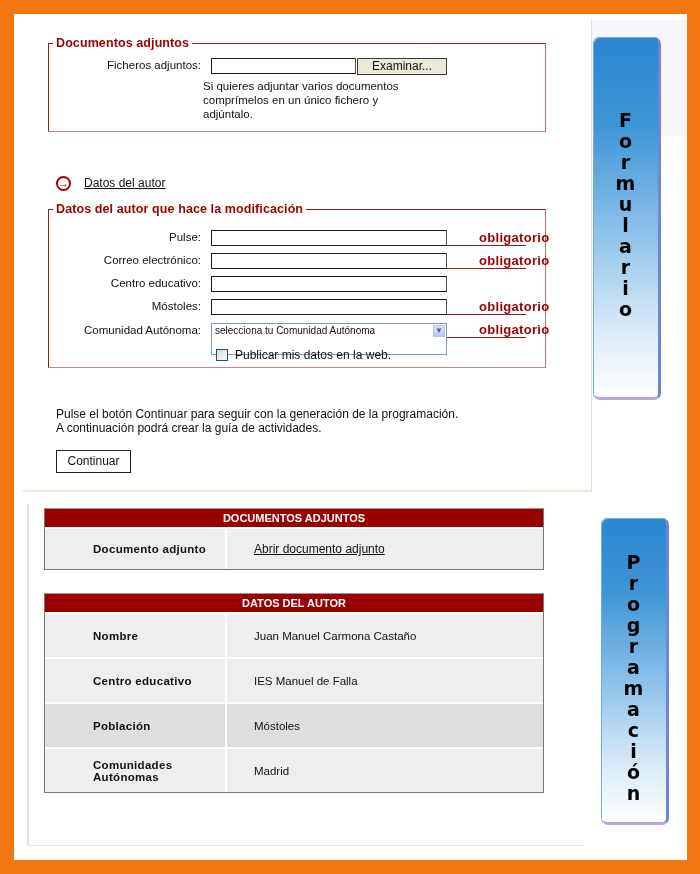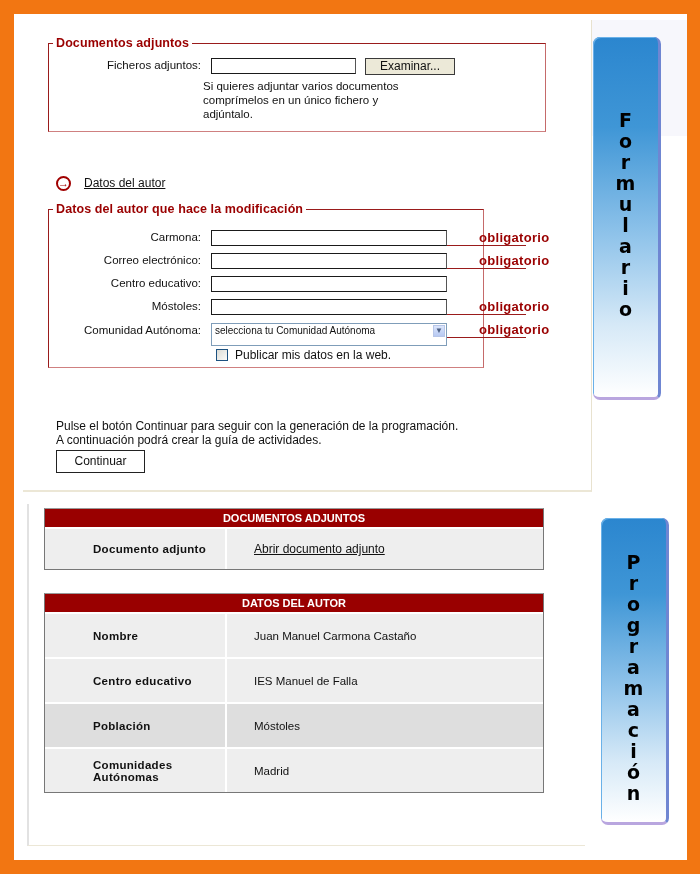--- a/index.html
+++ b/index.html
@@ -39,21 +39,21 @@
   }
   legend {
     color: #9a0000;
     font-weight: bold;
     font-size: 12.5px;
     padding: 0 3px;
     margin-left: 4px;
     letter-spacing: 0.1px;
   }
   .fs-docs { left: 25px; top: 16px; width: 498px; height: 96px; }
-  .fs-author { left: 25px; top: 182px; width: 436px; height: 166px; }
+  .fs-author { left: 25px; top: 182px; width: 498px; height: 166px; }
   .row-label {
     position: absolute;
     text-align: right;
     font-size: 11.5px;
     color: #111;
   }
   .text-input {
     position: absolute;
     height: 16px;
     border: 1px solid #1a1a1a;
@@ -85,21 +85,21 @@
     font-weight: bold;
     letter-spacing: 0.3px;
   }
   .req-line {
     position: absolute;
     height: 1px;
     background: #9a1b1b;
   }
   .select {
     position: absolute;
-    height: 23px;
+    height: 32px;
     border: 1px solid #7f9db9;
     background: #fff;
     font-size: 10px;
     line-height: 14px;
     padding-left: 3px;
     color: #111;
   }
   .select-arrow {
     position: absolute;
     right: 1px; top: 1px;
@@ -131,29 +131,29 @@
     text-align: center;
   }
   .link {
     color: #111;
     text-decoration: underline;
     font-size: 12px;
     cursor: pointer;
   }
   .continue-text {
     position: absolute;
-    left: 33px; top: 399px;
+    left: 33px; top: 387px;
     font-size: 12px;
     line-height: 14px;
     color: #111;
   }
   .continue-btn {
     position: absolute;
     left: 33px; top: 430px;
-    width: 89px; height: 23px;
+    width: 75px; height: 23px;
     border: 1px solid #222;
     background: #fff;
     font-size: 12px;
     text-align: center;
     line-height: 21px;
     cursor: pointer;
   }
   
   .prog-panel {
     position: absolute;
@@ -227,37 +227,37 @@
 
   <div class="top-right-bg"></div>
 
   <div class="form-panel">
 
     <fieldset class="fs-docs">
       <legend>Documentos adjuntos</legend>
     </fieldset>
     <div class="row-label" style="left:40px; top:39px; width:138px;text-align:right;">Ficheros adjuntos:</div>
     <div class="text-input" style="left:188px; top:38px; width:145px;"></div>
-    <div class="browse-btn" style="left:334px; top:38px; width:90px;margin-left:8px;">Examinar...</div>
+    <div class="browse-btn" style="left:334px; top:38px; width:90px;">Examinar...</div>
     <div class="hint" style="left:180px; top:59px;">
       <div>Si quieres adjuntar varios documentos</div>
       <div>comprímelos en un único fichero y</div>
       <div>adjúntalo.</div>
     </div>
 
     <div class="author-link-row">
       <div class="arrow-circle">→</div>
       <span class="link" style="position:absolute; left:28px; top:0px; white-space:nowrap;">Datos del autor</span>
     </div>
 
     <fieldset class="fs-author">
       <legend>Datos del autor que hace la modificación</legend>
     </fieldset>
 
-    <div class="row-label" style="left:40px; top:211px; width:138px;">Carmona:</div>
+    <div class="row-label" style="left:40px; top:211px; width:138px;">Pulse:</div>
     <div class="text-input" style="left:188px; top:210px; width:236px;"></div>
     <div class="req-line" style="left:424px; top:225px; width:79px;"></div>
     <div class="req" style="left:456px; top:210px;">obligatorio</div>
 
     <div class="row-label" style="left:40px; top:234px; width:138px;">Correo electrónico:</div>
     <div class="text-input" style="left:188px; top:233px; width:236px;"></div>
     <div class="req-line" style="left:424px; top:248px; width:79px;"></div>
     <div class="req" style="left:456px; top:233px;">obligatorio</div>
 
     <div class="row-label" style="left:40px; top:257px; width:138px;">Centro educativo:</div>

